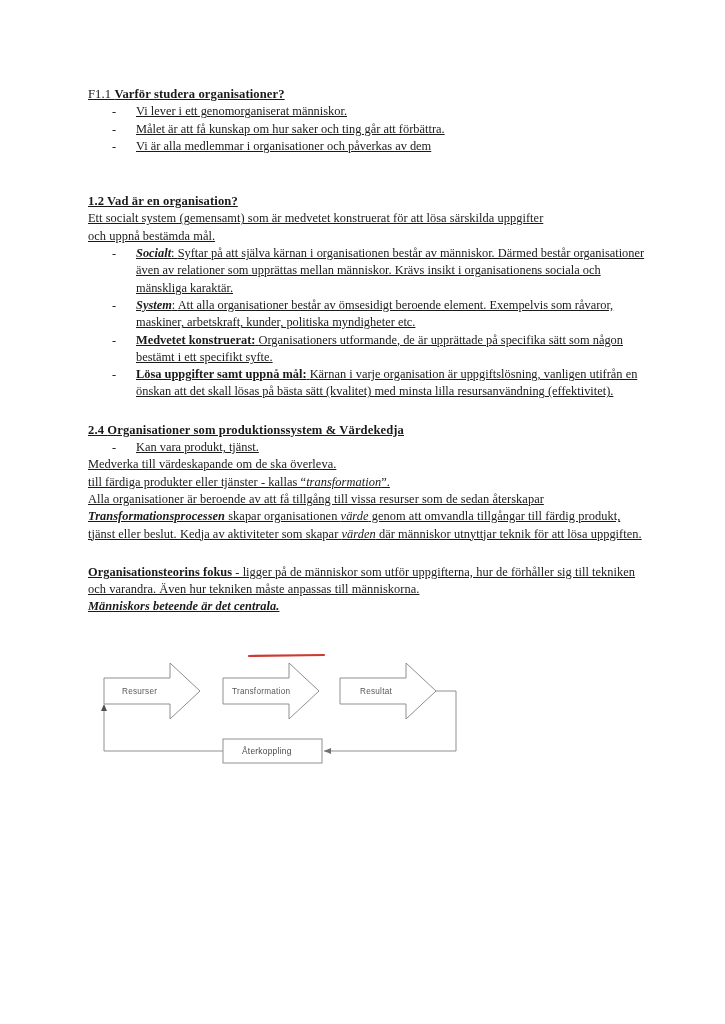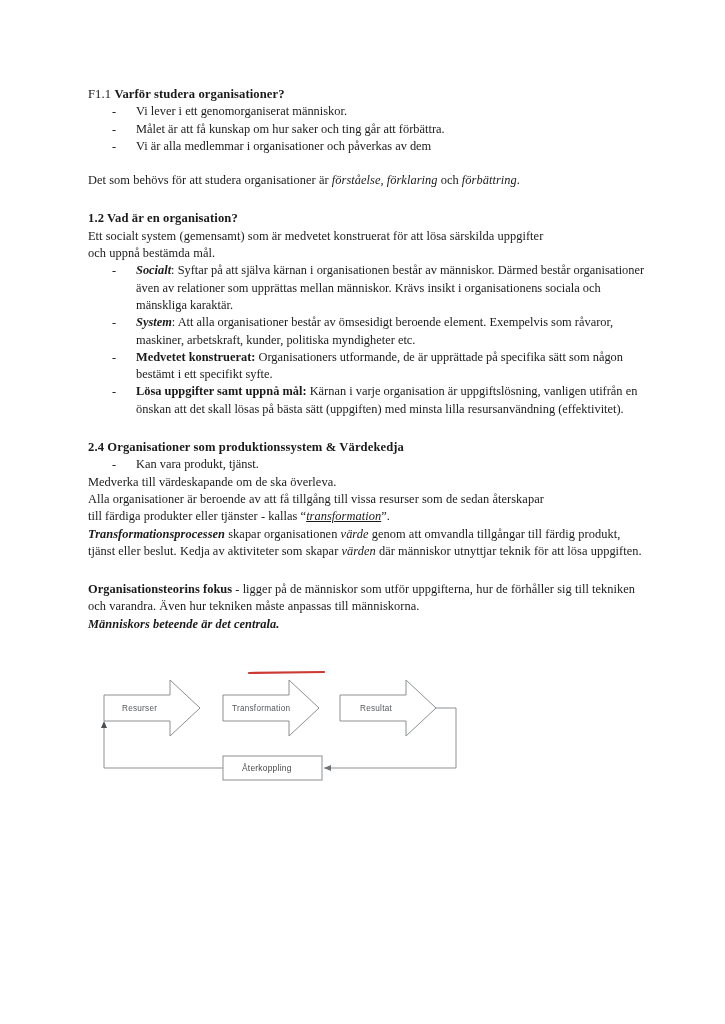--- a/index.html
+++ b/index.html
@@ -21,20 +21,21 @@
     left: 0; top: 0;
     width: 725px;
     height: 1024px;
     background: #fff;
     box-sizing: border-box;
     padding: 86px 80px 0 88px;
   }
   .doc {
     font-size: 12.4px;
     line-height: 17.3px;
+    text-decoration: underline;
   }
   h2.heading {
     font-size: 12.6px;
     line-height: 17.3px;
     font-weight: bold;
     margin: 0;
     padding: 0;
     letter-spacing: 0.1px;
   }
   h2.heading .prefix-reg {
@@ -128,48 +129,47 @@
     <h2 class="heading"><span class="prefix-reg">F1.1 </span><span>Varför studera organisationer?</span></h2>
 
     <ul class="dashlist">
       <li><span class="dash">-</span><span>Vi lever i ett genomorganiserat människor.</span></li>
       <li><span class="dash">-</span><span>Målet är att få kunskap om hur saker och ting går att förbättra.</span></li>
       <li><span class="dash">-</span><span>Vi är alla medlemmar i organisationer och påverkas av dem</span></li>
     </ul>
 
     <div class="spacer-lg"></div>
 
-    <p class="para"><span>Det som behövs för att studera organisationer är </span><span class="i">förståelse, förklaring</span><span> och </span><span class="i">förbättring</span><span>.</span></p>
 
     <div class="spacer-xl"></div>
 
     <h2 class="heading"><span>1.2 </span><span>Vad är en organisation?</span></h2>
 
     <p class="para">Ett socialt system (gemensamt) som är medvetet konstruerat för att lösa särskilda uppgifter</p>
     <p class="para">och uppnå bestämda mål.</p>
 
     <ul class="dashlist">
       <li><span class="dash">-</span><span class="bi">Socialt</span><span>: </span><span>Syftar på att själva kärnan i organisationen består av människor. Därmed består organisationer även av relationer som upprättas mellan människor. Krävs insikt i organisationens sociala och mänskliga karaktär.</span></li>
       <li><span class="dash">-</span><span class="bi">System</span><span>: </span><span>Att alla organisationer består av ömsesidigt beroende element. Exempelvis som råvaror, maskiner, arbetskraft, kunder, politiska myndigheter etc.</span></li>
       <li><span class="dash">-</span><span class="b">Medvetet konstruerat:</span><span> </span><span>Organisationers utformande, de är upprättade på specifika sätt som någon bestämt i ett specifikt syfte.</span></li>
-      <li><span class="dash">-</span><span class="b">Lösa uppgifter samt uppnå mål:</span><span> </span><span>Kärnan i varje organisation är uppgiftslösning, vanligen utifrån en önskan att det skall lösas på bästa sätt (uppgiften) med minsta lilla resursanvändning (effektivitet).</span></li>
+      <li><span class="dash">-</span><span class="b">Lösa uppgifter samt uppnå mål:</span><span> </span><span>Kärnan i varje organisation är uppgiftslösning, vanligen utifrån en önskan att det skall lösas på bästa sätt (kvalitet) med minsta lilla resursanvändning (effektivitet).</span></li>
     </ul>
 
     <div class="spacer-xl"></div>
 
     <h2 class="heading"><span>2.4 </span><span>Organisationer som produktionssystem &amp; Värdekedja</span></h2>
 
 
     <ul class="dashlist">
       <li><span class="dash">-</span><span>Kan vara produkt, tjänst.</span></li>
     </ul>
 
     <p class="para">Medverka till värdeskapande om de ska överleva.</p>
+    <p class="para"><span>till färdiga produkter eller tjänster - kallas “</span><span class="ui">transformation</span><span>”.</span></p>
     <p class="para">Alla organisationer är beroende av att få tillgång till vissa resurser som de sedan återskapar</p>
-    <p class="para"><span>till färdiga produkter eller tjänster - kallas “</span><span class="ui">transformation</span><span>”.</span></p>
 
     <p class="para"><span class="bi">Transformationsprocessen</span><span> skapar organisationen </span><span class="i">värde</span><span> genom att omvandla tillgångar till färdig produkt, tjänst eller beslut. Kedja av aktiviteter som skapar </span><span class="i">värden</span><span> där människor utnyttjar teknik för att lösa uppgiften.</span></p>
 
     <div class="spacer-xl"></div>
 
     <p class="para"><span class="b">Organisationsteorins fokus</span><span> - ligger på de människor som utför uppgifterna, hur de förhåller sig till tekniken och varandra. Även hur tekniken måste anpassas till människorna.</span></p>
     <p class="para bi">Människors beteende är det centrala.</p>
 
     <div class="spacer-xl"></div>
     <div class="spacer-md"></div>

